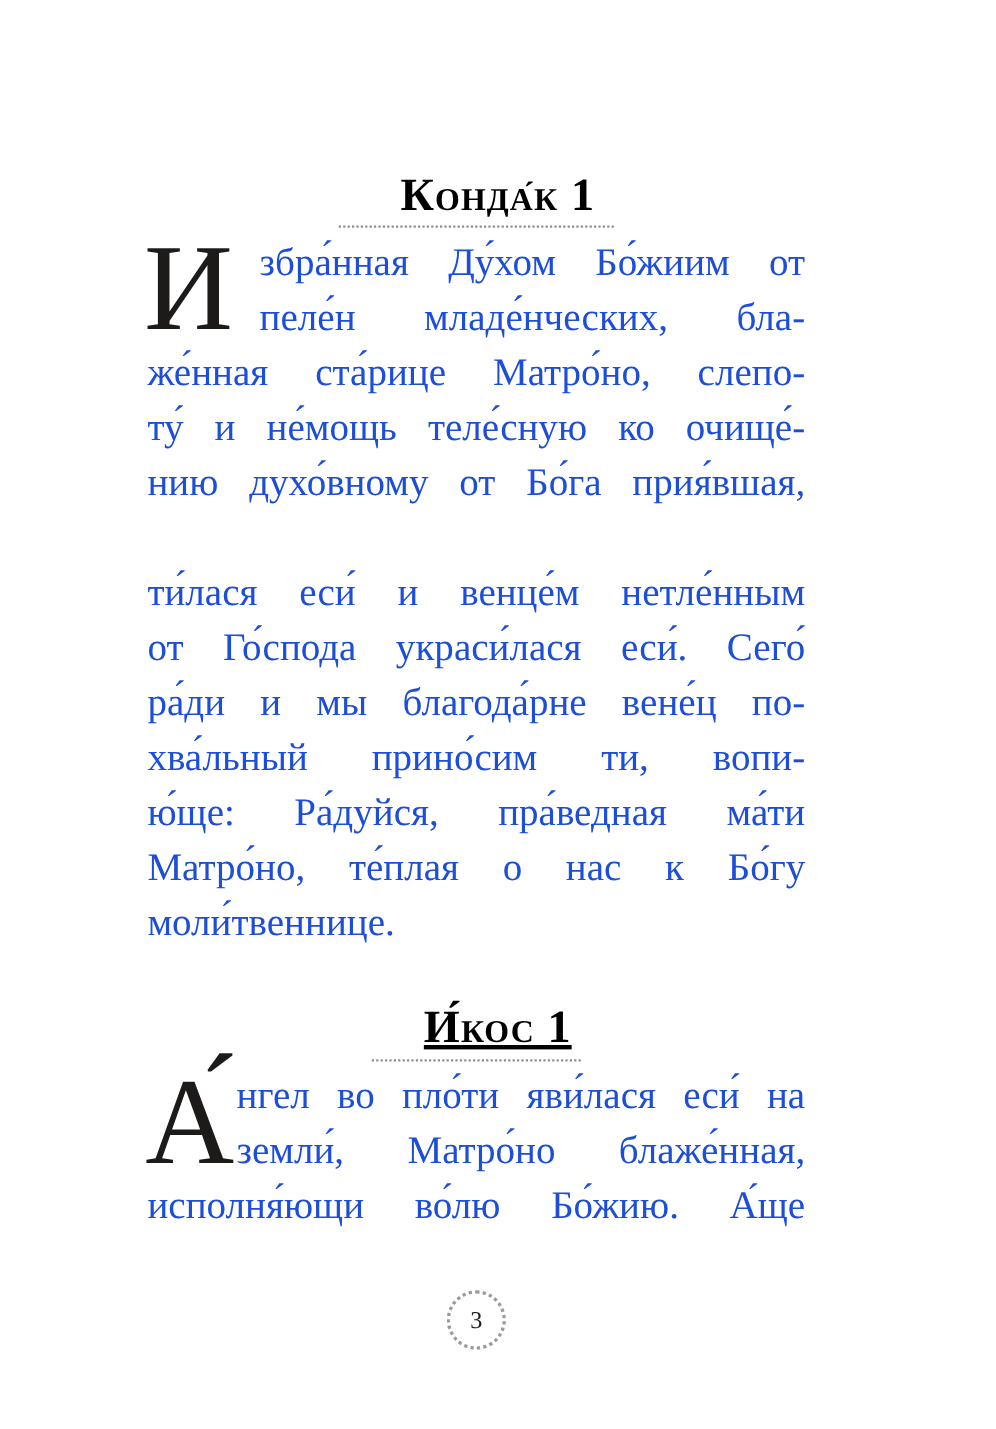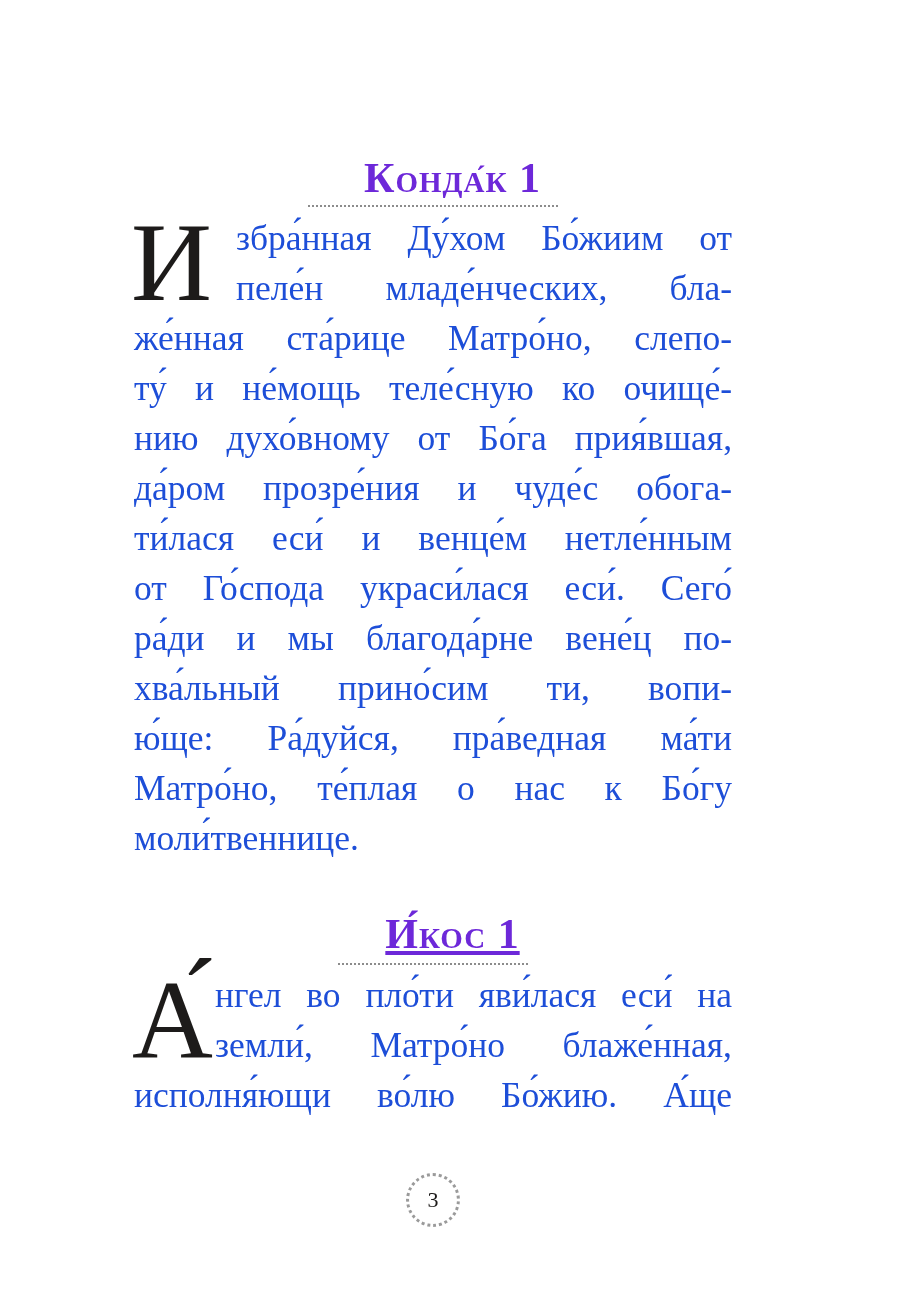--- a/index.html
+++ b/index.html
@@ -22,21 +22,21 @@
     }
     .heading {
       position: absolute;
       left: 0;
       width: 905px;
       text-align: center;
       font-weight: bold;
       font-size: 42px;
       letter-spacing: 1px;
       line-height: 1;
-      color: #6d28d9;
+      color: #000000;
     }
     .heading .small-caps {
       font-variant: small-caps;
     }
     .rule {
       position: absolute;
       height: 0;
       border-top: 2.5px dotted #8c8c8c;
     }
     .line {
@@ -84,21 +84,20 @@
   </div>
   <div class="rule" style="left:308px; width:250px; top:205px;"></div>
 
   <div class="dropcap" style="left:131px; top:206px;">И</div>
 
   <div class="line" style="left:236px; width:496px; top:213px;">збра́нная Ду́хом Бо́жиим от</div>
   <div class="line" style="left:236px; width:496px; top:263px;">пеле́н младе́нческих, бла-</div>
   <div class="line" style="left:134px; width:598px; top:313px;">же́нная ста́рице Матро́но, слепо-</div>
   <div class="line" style="left:134px; width:598px; top:363px;">ту́ и не́мощь теле́сную ко очище́-</div>
   <div class="line" style="left:134px; width:598px; top:413px;">нию духо́вному от Бо́га прия́вшая,</div>
-  <div class="line" style="left:134px; width:598px; top:463px;">да́ром прозре́ния и чуде́с обога-</div>
   <div class="line" style="left:134px; width:598px; top:513px;font-family:Liberation Serif, serif;">ти́лася еси́ и венце́м нетле́нным</div>
   <div class="line" style="left:134px; width:598px; top:563px;">от Го́спода украси́лася еси́. Сего́</div>
   <div class="line" style="left:134px; width:598px; top:613px;">ра́ди и мы благода́рне вене́ц по-</div>
   <div class="line" style="left:134px; width:598px; top:663px;">хва́льный прино́сим ти, вопи-</div>
   <div class="line" style="left:134px; width:598px; top:713px;">ю́ще: Ра́дуйся, пра́ведная ма́ти</div>
   <div class="line" style="left:134px; width:598px; top:763px;">Матро́но, те́плая о нас к Бо́гу</div>
   <div class="line last" style="left:134px; width:598px; top:813px;">моли́твеннице.</div>
 
   <div class="heading" style="top:913px;text-decoration:underline;">
     <span class="small-caps">И́кос 1</span>

